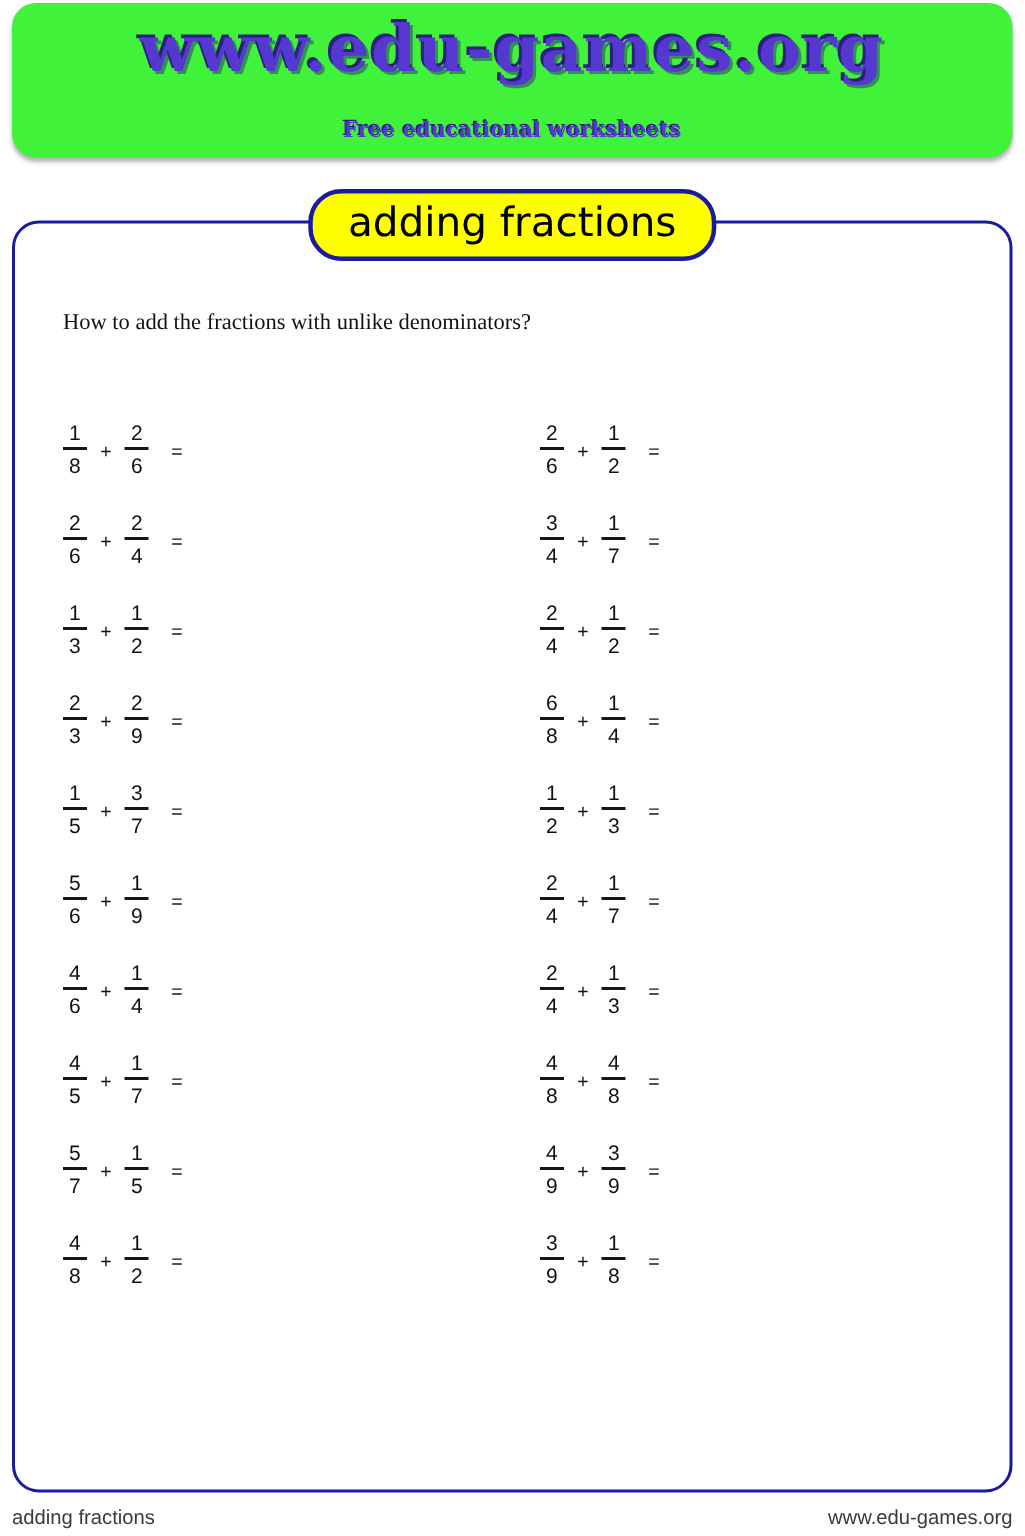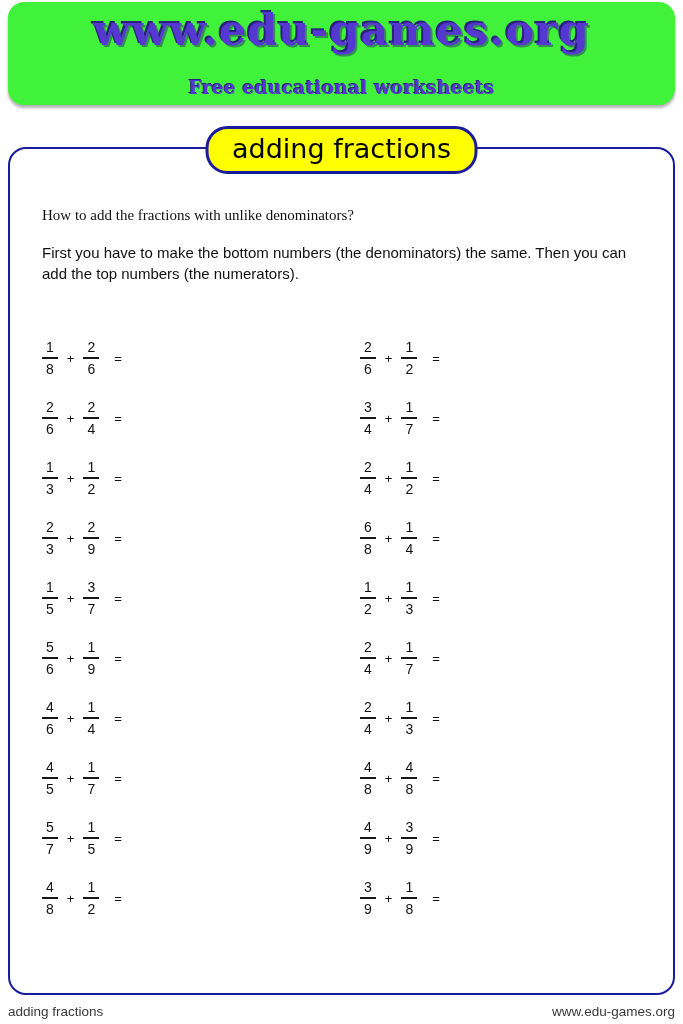--- a/index.html
+++ b/index.html
@@ -40,21 +40,21 @@
     font-size: 43px;
     line-height: 1.0;
     color: var(--purple);
     text-shadow: -2px -2px 0 var(--purple-shadow), 2px 2px 0 rgba(34,24,110,0.45);
     letter-spacing: 1px;
   }
   .banner-subtitle {
     margin-top: 24px;
     font-family: "DejaVu Serif", serif;
     font-weight: bold;
-    font-size: 19px;
+    font-size: 14px;
     color: var(--purple);
     text-shadow: -1px -1px 0 var(--purple-shadow);
   }
 
   
   .sheet-wrap { position: relative; margin: 0 8px; }
   .sheet {
     position: relative;
     margin-top: 42px;
     height: 848px;
@@ -131,21 +131,20 @@
     <div class="banner-title">www.edu-games.org</div>
     <div class="banner-subtitle">Free educational worksheets</div>
   </div>
 
   <div class="sheet-wrap">
     <div class="sheet">
       <div class="title-pill">adding fractions</div>
 
       <div class="instructions">
         <p class="instr-q">How to add the fractions with unlike denominators?</p>
-        <p class="instr-p">First you have to make the bottom numbers (the denominators) the same. Then you can add the top numbers (the numerators).</p>
       </div>
 
       <div class="problems">
         <div class="col col-left" id="col-left">
             <div class="problem">
               <span class="frac">
                 <span class="num">1</span>
                 <span class="den">8</span>
               </span>
               <span class="op">+</span>

